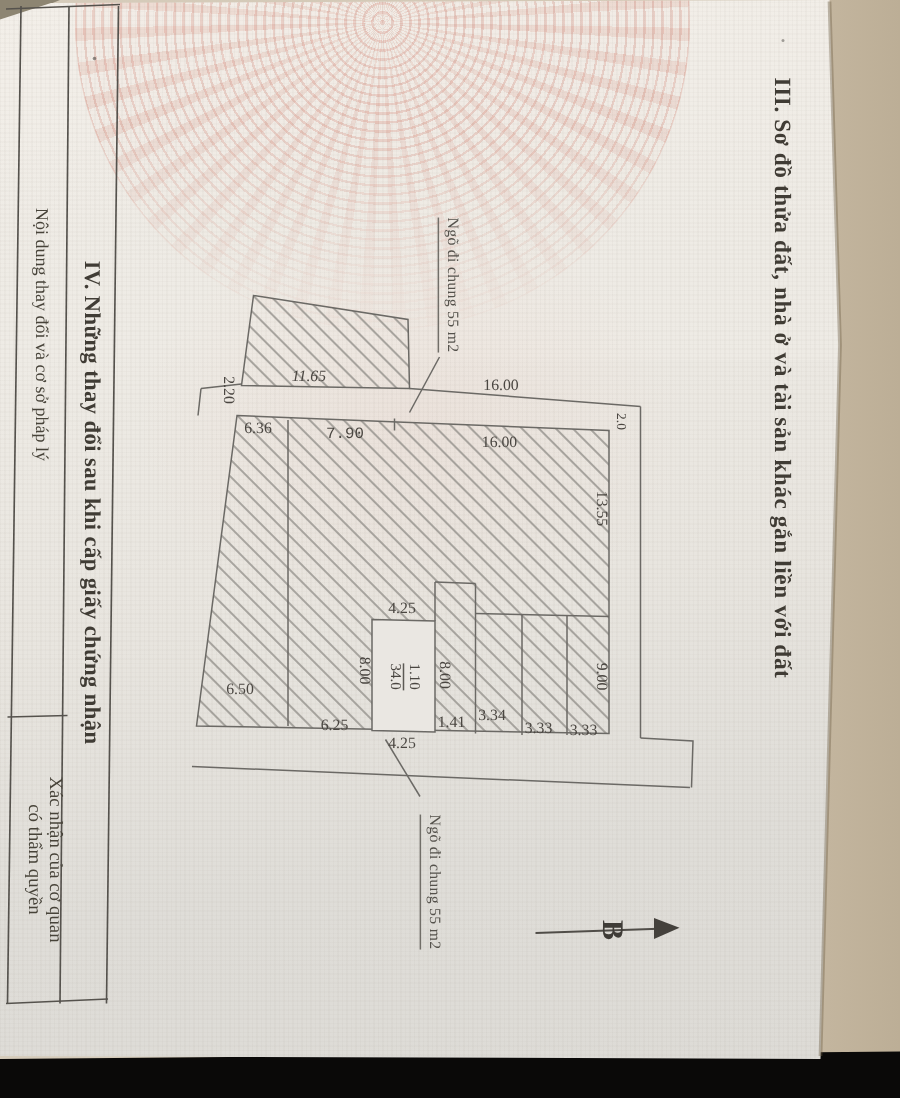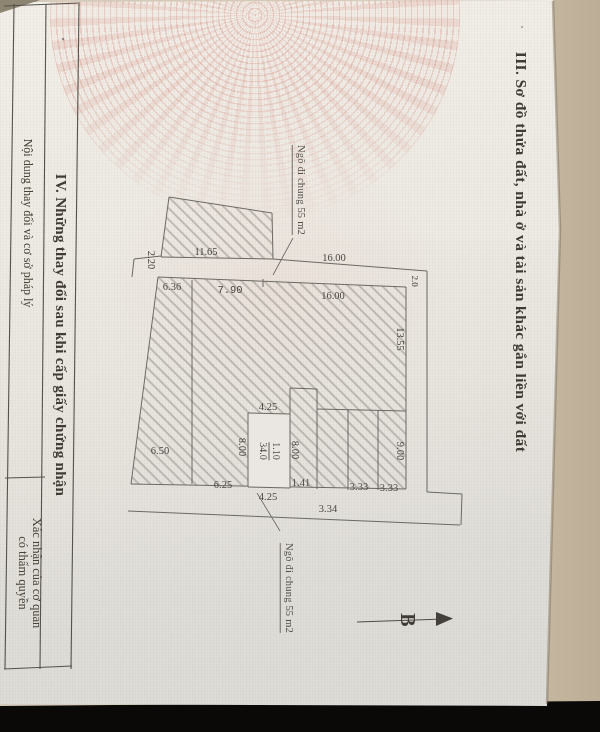--- a/index.html
+++ b/index.html
@@ -139,30 +139,30 @@
   <div class="vtext alley underlined" style="left:299px;top:190px;">Ngõ đi chung 55 m2</div>
   <div class="vtext alley underlined" style="left:287px;top:588px;">Ngõ đi chung 55 m2</div>
 
   <div class="vtext north-b" style="left:408px;top:620px;">B</div>
 
   <div class="vtext frac" style="left:269px;top:451px;">
     <div class="num">1.10</div>
     <div class="den">34.0</div>
   </div>
 
-  <div class="htext" style="left:206px;top:252px;">11.65</div>
+  <div class="htext" style="left:206px;top:252px;font-style:italic;">11.65</div>
   <div class="htext" style="left:334px;top:258px;">16.00</div>
   <div class="htext" style="left:172px;top:287px;">6.36</div>
   <div class="htext" style="left:230px;top:290px;font-family:Liberation Mono, monospace;">7.90</div>
   <div class="htext" style="left:333px;top:296px;">16.00</div>
   <div class="htext" style="left:268px;top:407px;">4.25</div>
-  <div class="htext" style="left:160px;top:451px;">6.50</div>
+  <div class="htext" style="left:160px;top:461px;">6.50</div>
   <div class="htext" style="left:223px;top:485px;">6.25</div>
   <div class="htext" style="left:301px;top:483px;">1.41</div>
-  <div class="htext" style="left:328px;top:509px;">3.34</div>
+  <div class="htext" style="left:328px;top:478px;">3.34</div>
   <div class="htext" style="left:359px;top:487px;">3.33</div>
   <div class="htext" style="left:389px;top:488px;">3.33</div>
   <div class="htext" style="left:268px;top:497px;">4.25</div>
 
   <div class="vtext" style="left:151px;top:260px;">2.20</div>
   <div class="vtext dim20" style="left:414px;top:281px;">2.0</div>
   <div class="vtext" style="left:400px;top:339px;">13.55</div>
   <div class="vtext" style="left:400px;top:451px;">9.00</div>
   <div class="vtext" style="left:242px;top:447px;">8.00</div>
   <div class="vtext" style="left:295px;top:450px;">8.00</div>

